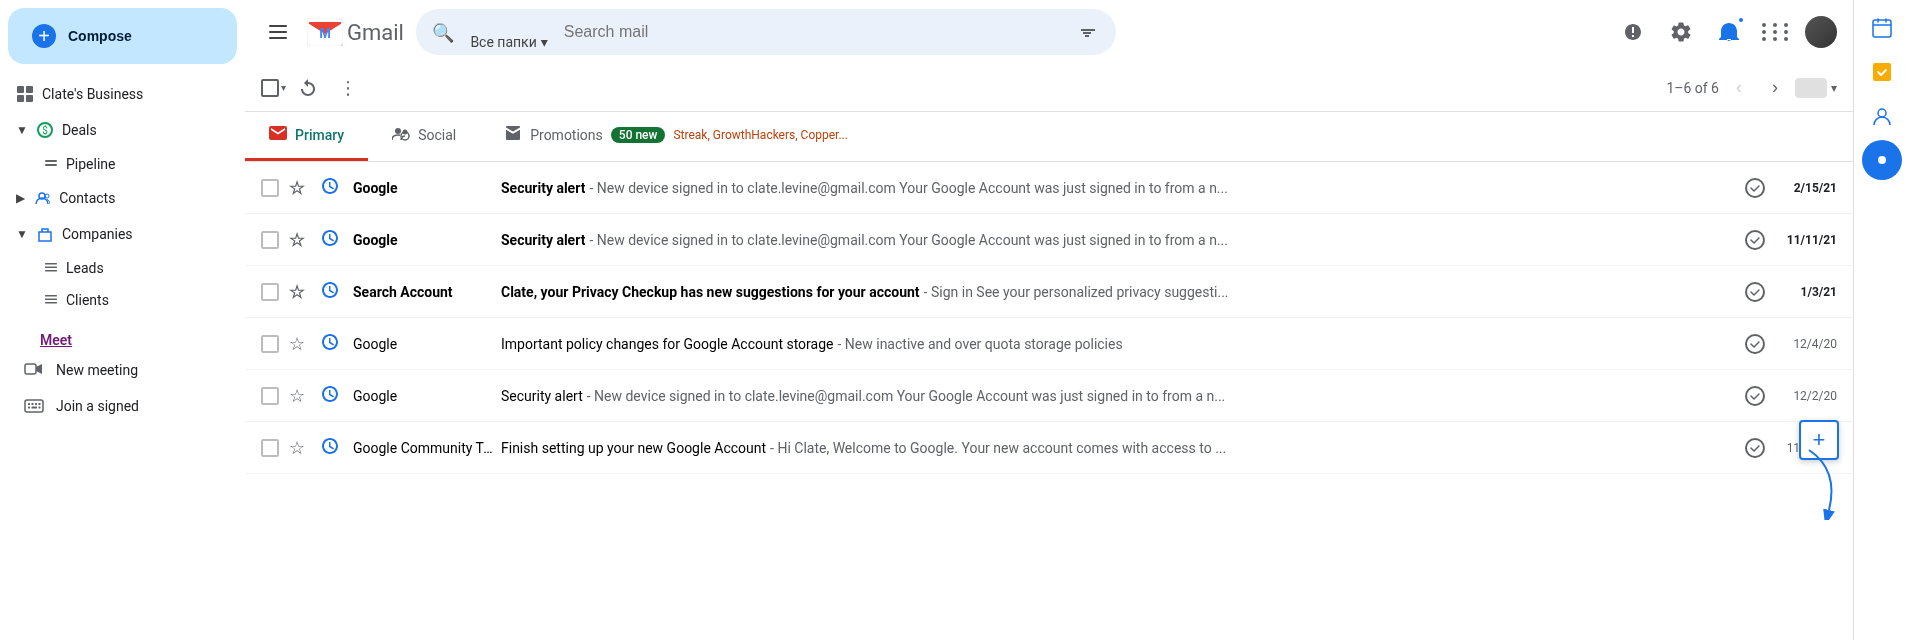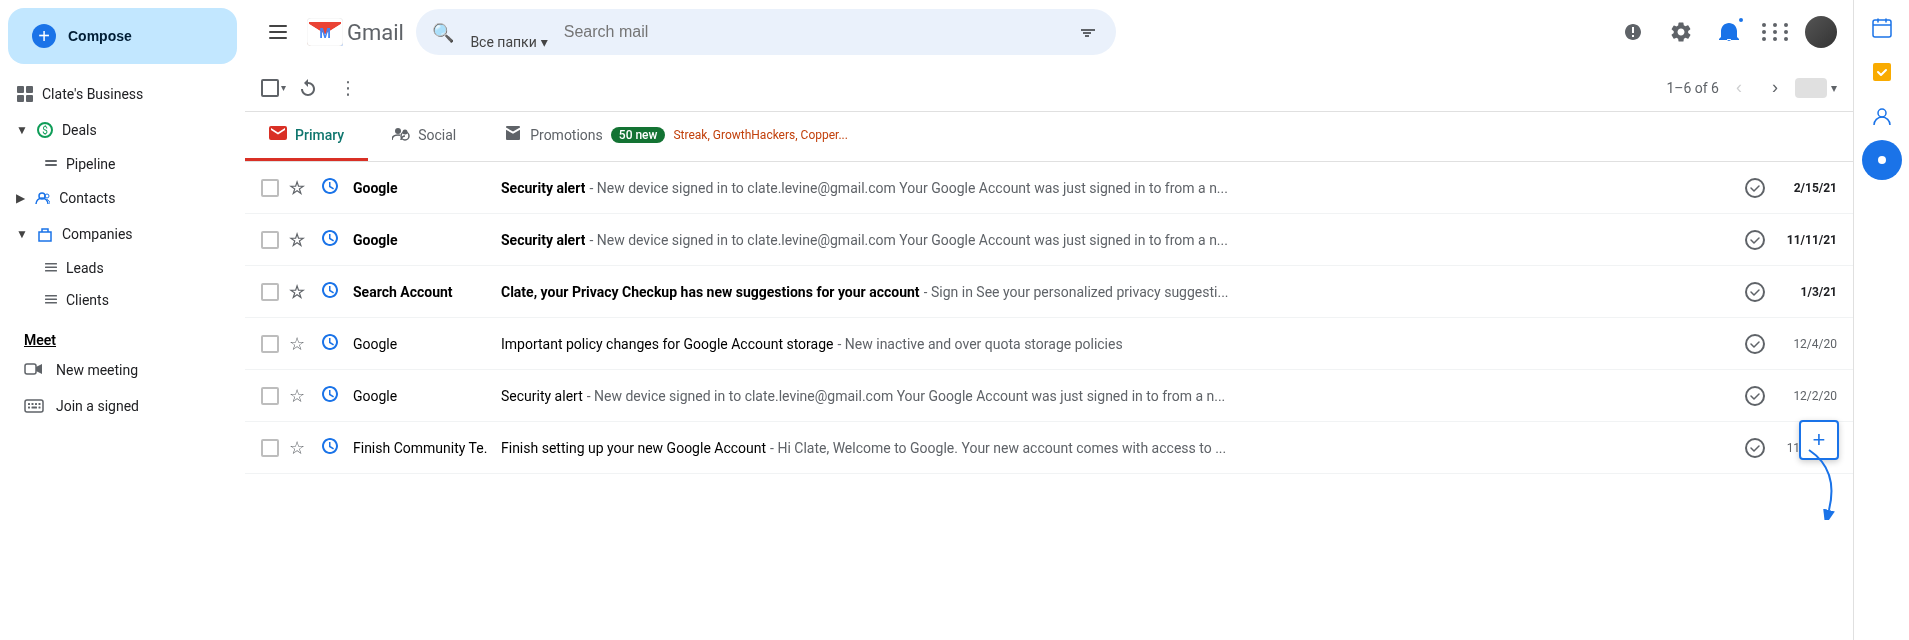--- a/index.html
+++ b/index.html
@@ -79,22 +79,22 @@
     }
     .sidebar-crm-sub-item .sub-badge {
       margin-left: auto;
       font-size: 12px;
       font-weight: 600;
       color: #202124;
     }
     .meet-label {
       font-size: 14px;
       font-weight: 600;
-      color: #000000;
-      padding: 12px 16px 4px 24px;
+      color: #701a75;
+      padding: 12px 16px 4px 40px;
       text-decoration: underline;
     }
     .meet-item {
       display: flex;
       align-items: center;
       gap: 12px;
       padding: 4px 16px 4px 24px;
       cursor: pointer;
       height: 36px;
       color: #202124;
@@ -763,21 +763,21 @@
       <div class="email-row-check">
         <div style="width:18px;height:18px;border:2px solid #bdbdbd;border-radius:2px;cursor:pointer;"></div>
       </div>
       <div class="email-star">☆</div>
       <div class="email-snooze-icon">
         <svg width="18" height="18" viewBox="0 0 18 18">
               <path d="M9 1C4.6 1 1 4.6 1 9s3.6 8 8 8 8-3.6 8-8-3.6-8-8-8zm0 14c-3.3 0-6-2.7-6-6s2.7-6 6-6 6 2.7 6 6-2.7 6-6 6z" fill="#1a73e8"></path>
               <path d="M9.5 5H8v5l4.2 2.5.8-1.3-3.5-2.1V5z" fill="#1a73e8"></path>
             </svg>
       </div>
-      <div class="email-sender">Finish Community Te.</div>
+      <div class="email-sender">Google Community Te.</div>
       <div class="email-subject-wrap">
         <span class="email-subject">Finish setting up your new Google Account</span>
         <span class="email-snippet"> - Hi Clate, Welcome to Google. Your new account comes with access to ...</span>
       </div>
       <div class="email-check-icon">
         <div class="check-circle check-circle-done">
           <svg width="12" height="12" viewBox="0 0 12 12">
                 <path d="M2 6l3 3 5-5" stroke="#5f6368" stroke-width="1.5" fill="none" stroke-linecap="round" stroke-linejoin="round"></path>
               </svg>
         </div>

